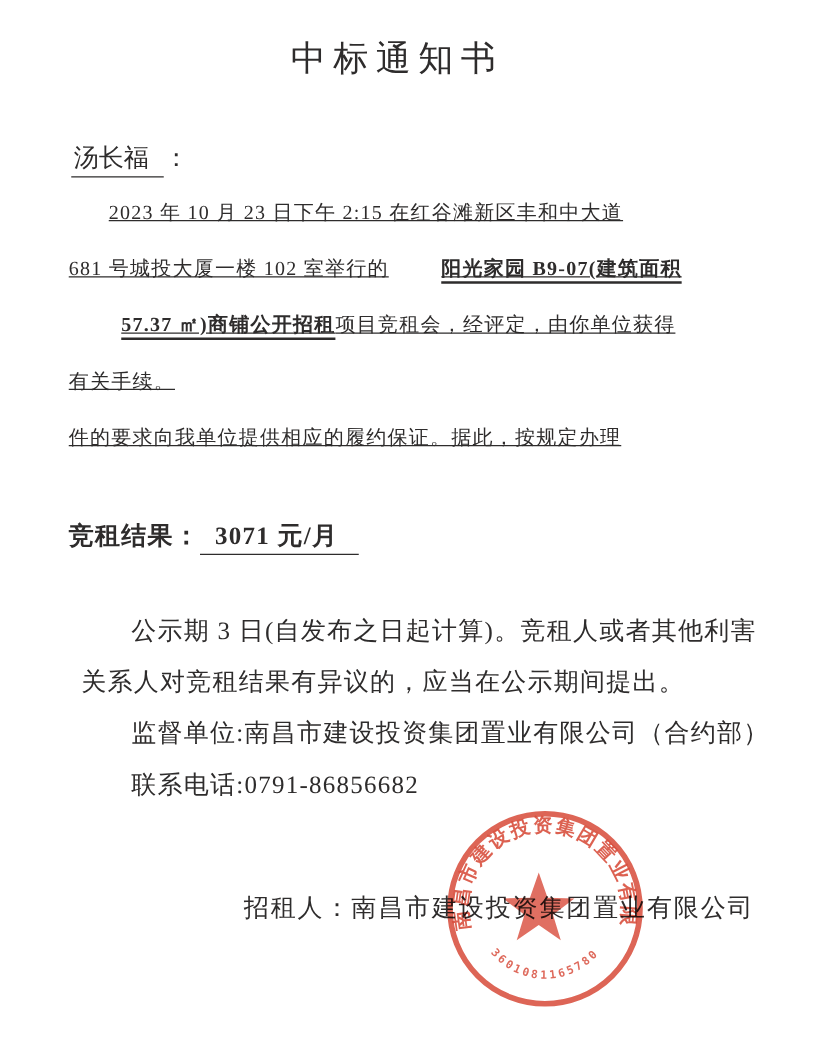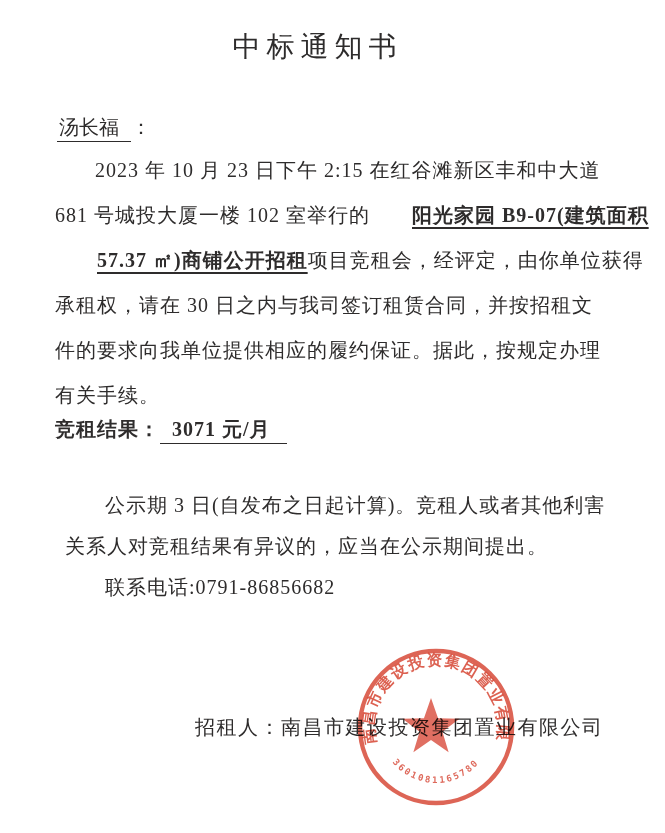--- a/index.html
+++ b/index.html
@@ -22,21 +22,21 @@
     position:absolute; top:112px; left:57px;
     font-size:20px; font-weight:normal; line-height:30px;
     white-space:nowrap;
   }
   .recipient .name {
     border-bottom:1.5px solid #2e2c2c;
     padding:0 12px 3px 2px;
   }
   .body-para {
     position:absolute; top:148px; left:55px; right:36px;
-    font-size:20px; line-height:45px; letter-spacing:1px;
+    font-size:16px; line-height:45px; letter-spacing:1px;text-decoration:underline;
   }
   .line { white-space:nowrap; }
   .indent { text-indent:2em; }
   .bu {
     font-weight:bold;
     text-decoration:underline;
     text-decoration-thickness:1.5px;
     text-underline-offset:5px;
     padding-left:42px;
   }
@@ -86,40 +86,40 @@
     <div class="line indent">
       <span>2023 年 10 月 23 日下午 2:15 在红谷滩新区丰和中大道</span>
     </div>
     <div class="line">
       <span>681 号城投大厦一楼 102 室举行的</span><span class="bu">阳光家园 B9-07(建筑面积</span>
     </div>
     <div class="line">
       <span class="bu">57.37 ㎡)商铺公开招租</span><span>项目竞租会，经评定，由你单位获得</span>
     </div>
     <div class="line">
-      <span>承租权，请在 30 日之内与我司签订租赁合同，并按招租文</span>
+      <span>有关手续。</span>
     </div>
     <div class="line">
       <span>件的要求向我单位提供相应的履约保证。据此，按规定办理</span>
-    </div>
-    <div class="line">
-      <span>有关手续。</span>
     </div>
   </div>
 
   <div class="result-line">
     <span>竞租结果：</span><span class="value">3071 元/月</span>
   </div>
 
   <div class="notice">
     <div class="line indent">
       <span>公示期 3 日(自发布之日起计算)。竞租人或者其他利害</span>
     </div>
     <div class="line">
       <span>关系人对竞租结果有异议的，应当在公示期间提出。</span>
+    </div>
+    <div class="line indent">
+      <span>监督单位:南昌市建设投资集团置业有限公司（合约部）</span>
     </div>
     <div class="line indent">
       <span>联系电话:0791-86856682</span>
     </div>
   </div>
 
   <div class="sign-issuer">招租人：南昌市建设投资集团置业有限公司</div>
 
   <svg class="stamp" viewBox="0 0 180 180" xmlns="http://www.w3.org/2000/svg">
     <defs>

